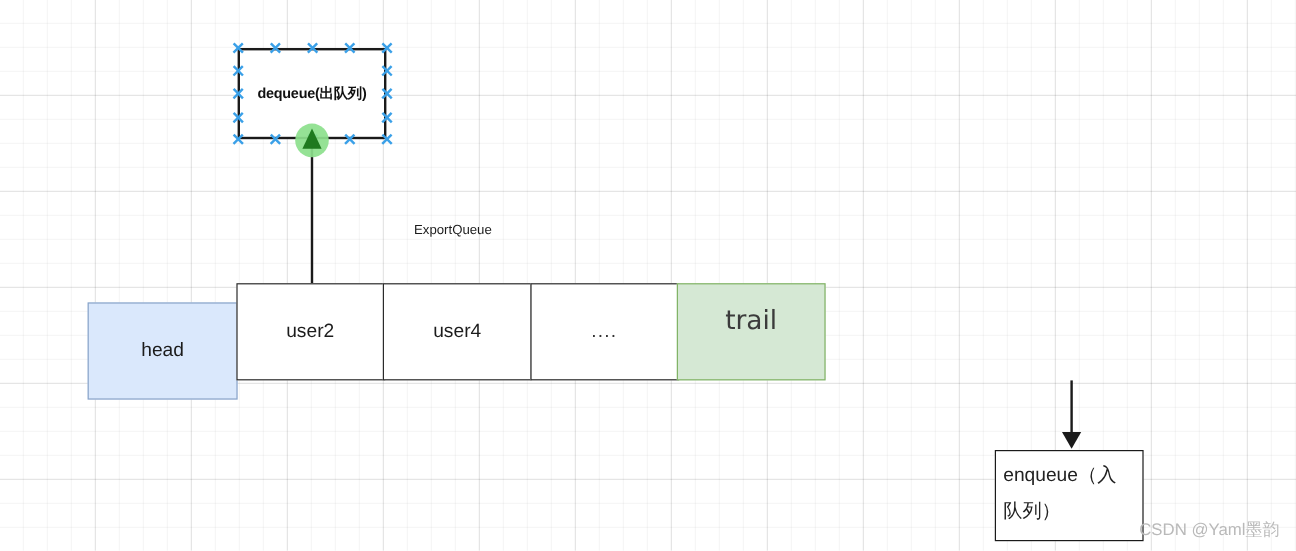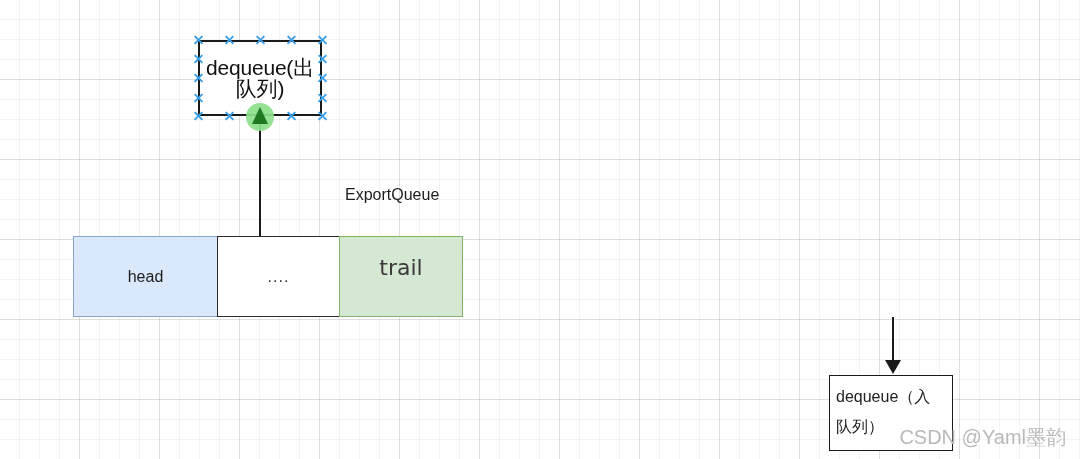--- a/index.html
+++ b/index.html
@@ -23,21 +23,21 @@
   
   .node{position:absolute;box-sizing:border-box;}
 
   .dequeue-box{
     left:198px;top:40px;width:124px;height:76px;
     background:#ffffff;border:2px solid #1a1a1a;
     display:flex;align-items:center;justify-content:center;
     text-align:center;
   }
   .dequeue-text{
-    font-size:21px;font-weight:normal;color:#111111;line-height:21px;
+    font-size:12px;font-weight:bold;color:#111111;line-height:21px;
     letter-spacing:-0.2px;padding:0 2px;
   }
 
   .enqueue-box{
     left:829px;top:375px;width:124px;height:76px;
     background:#ffffff;border:1.6px solid #1a1a1a;
     padding:6px 6px 0 6px;
   }
   .enqueue-text{
     font-size:16px;color:#222222;line-height:30px;letter-spacing:0px;
@@ -47,33 +47,34 @@
   .queue-row{position:absolute;left:73px;top:236px;height:81px;display:flex;}
   .cell{
     box-sizing:border-box;width:124px;height:81px;
     display:flex;align-items:center;justify-content:center;
     font-size:16px;color:#1c1c1c;background:#ffffff;
     border:1.5px solid #2b2b2b;margin-left:-1.5px;
   }
   .cell:first-child{margin-left:0;}
   .cell.head{
     background:#dae8fc;border:1.5px solid #8aa4c8;
-    width:145px;
+    width:125px;
+    margin-top:16px;
   }
   .cell.dots{color:#333;letter-spacing:1px;}
   .cell.trail{
     background:#d5e8d4;border:1.5px solid #82b366;
     align-items:flex-start;padding-top:18px;
     font-family:"DejaVu Sans",sans-serif;font-size:22px;color:#3b3b3b;
   }
 
   
   .label-exportqueue{
     position:absolute;left:345px;top:186px;
-    font-size:16px;color:#1c1c1c;white-space:nowrap;
+    font-size:11px;color:#1c1c1c;white-space:nowrap;
   }
 
   
   .conn{position:absolute;}
   .line-v{position:absolute;width:2px;background:#1a1a1a;}
 
   
   .conn-dequeue{left:259px;top:118px;width:2px;height:118px;}
 
   
@@ -100,21 +101,21 @@
   .xhandle:before,.xhandle:after{
     content:"";position:absolute;left:0;top:4.5px;
     width:11px;height:2.2px;background:#3aa0e8;
   }
   .xhandle:before{transform:rotate(45deg);}
   .xhandle:after{transform:rotate(-45deg);}
 
   
   .watermark{
     position:absolute;right:14px;bottom:8px;
-    font-size:20px;color:#b9b9b9;white-space:nowrap;
+    font-size:14px;color:#b9b9b9;white-space:nowrap;
   }
 </style>
 </head>
 <body>
 
 <div id="canvas">
 
   <div class="node dequeue-box">
     <span class="dequeue-text">dequeue(出队列)</span>
   </div>
@@ -139,30 +140,36 @@
   <div class="conn line-v conn-dequeue"></div>
   <div class="endpoint-green"></div>
   <div class="arrow-up-green"></div>
 
   <div class="label-exportqueue">ExportQueue</div>
 
   <div class="queue-row">
     <div class="cell head">
         <span>head</span>
       </div>
+    <div class="cell">
+        <span>user2</span>
+      </div>
+    <div class="cell">
+        <span>user4</span>
+      </div>
     <div class="cell dots">
         <span>....</span>
       </div>
     <div class="cell trail">
         <span>trail</span>
       </div>
   </div>
 
   <div class="conn line-v conn-enqueue"></div>
   <div class="arrow-down"></div>
 
   <div class="node enqueue-box">
-    <span class="enqueue-text">dequeue（入队列）</span>
+    <span class="enqueue-text">enqueue（入队列）</span>
   </div>
 
   <div class="watermark">CSDN @Yaml墨韵</div>
 
 </div>
 
 </body></html>

